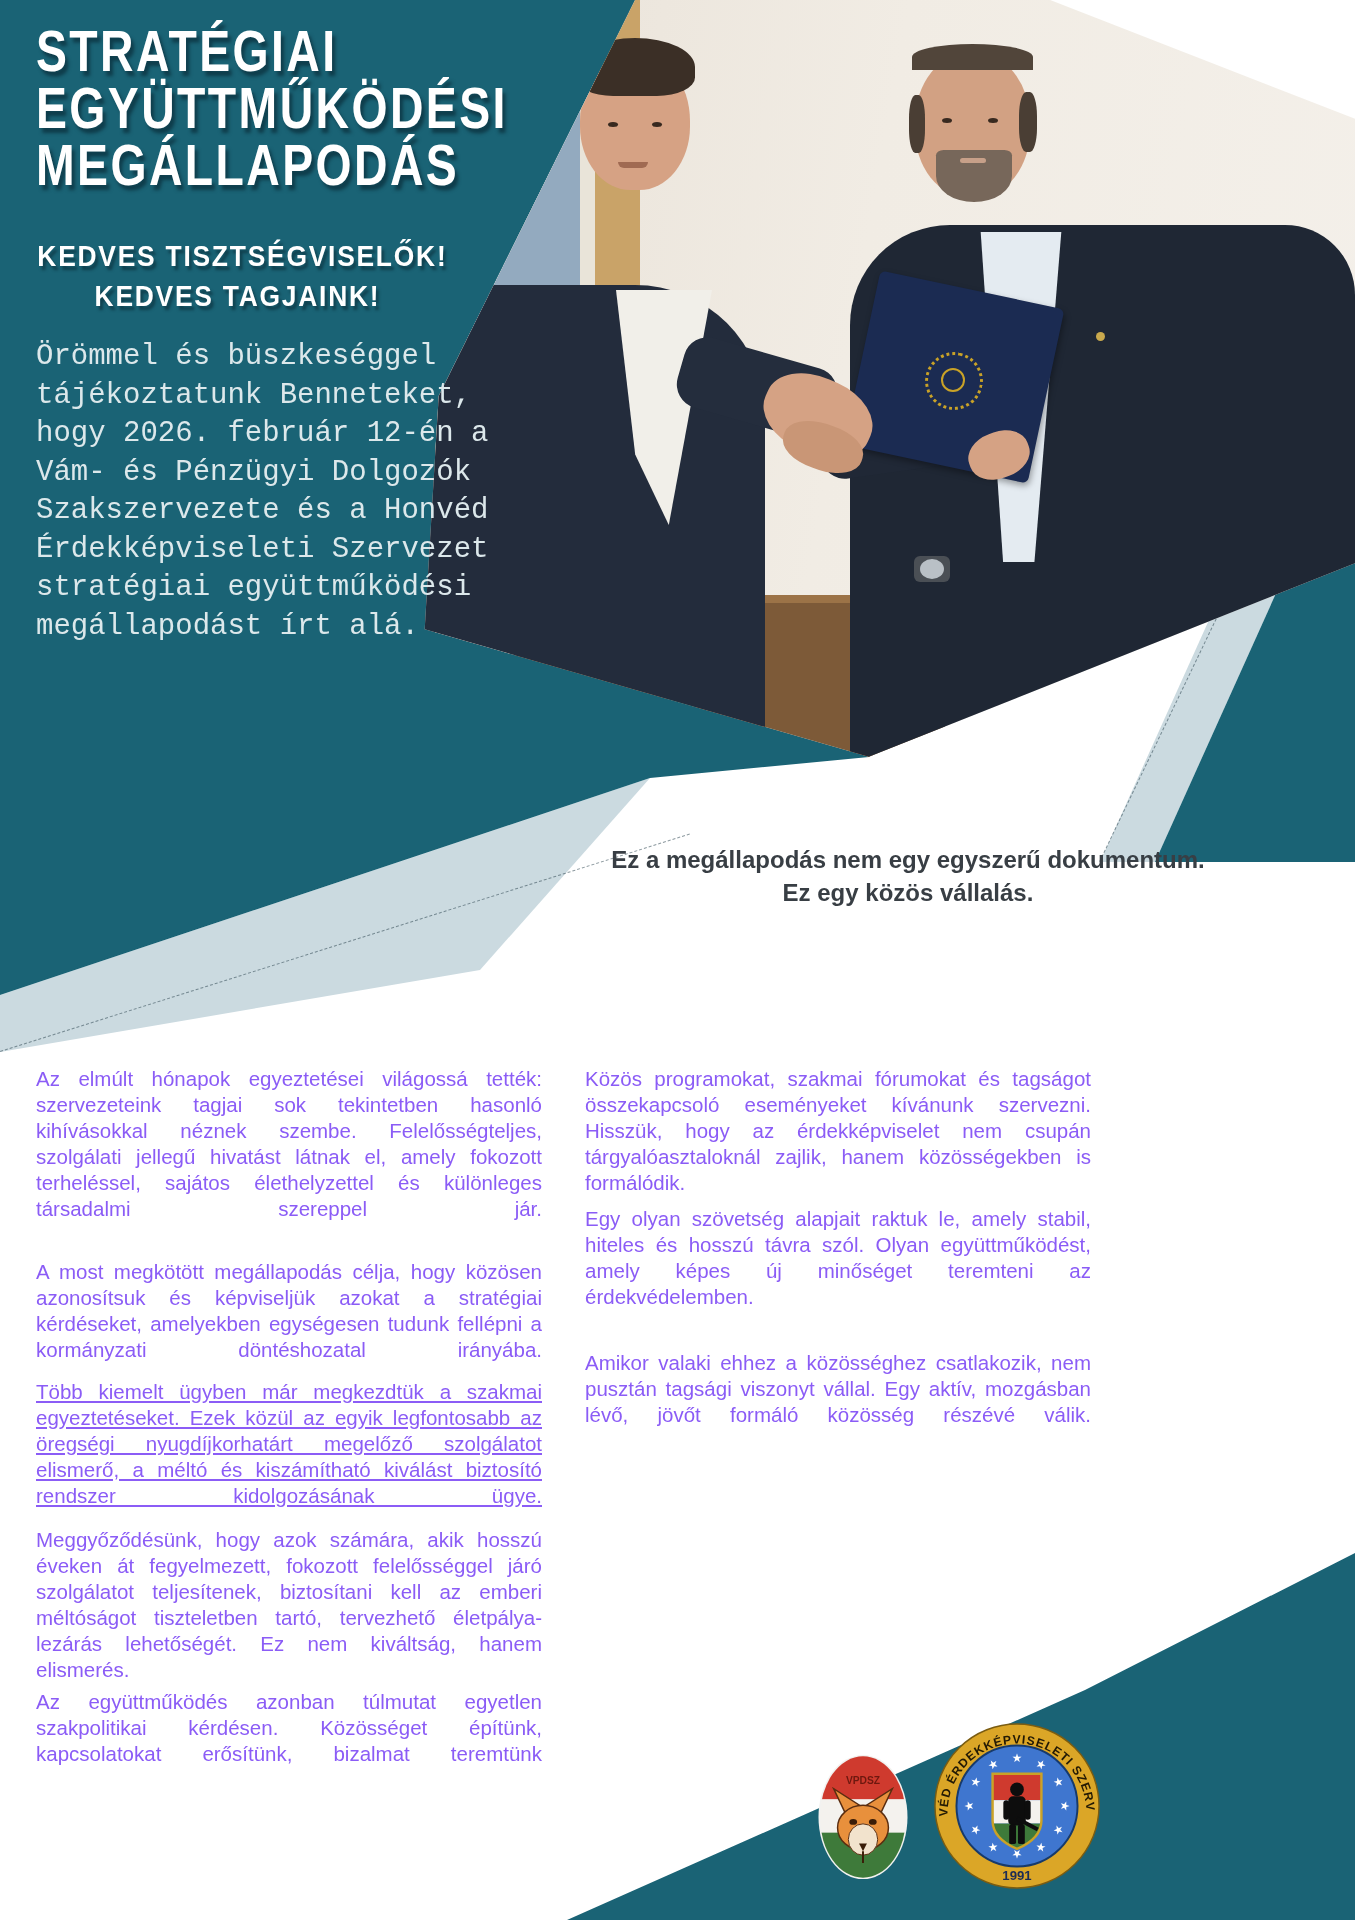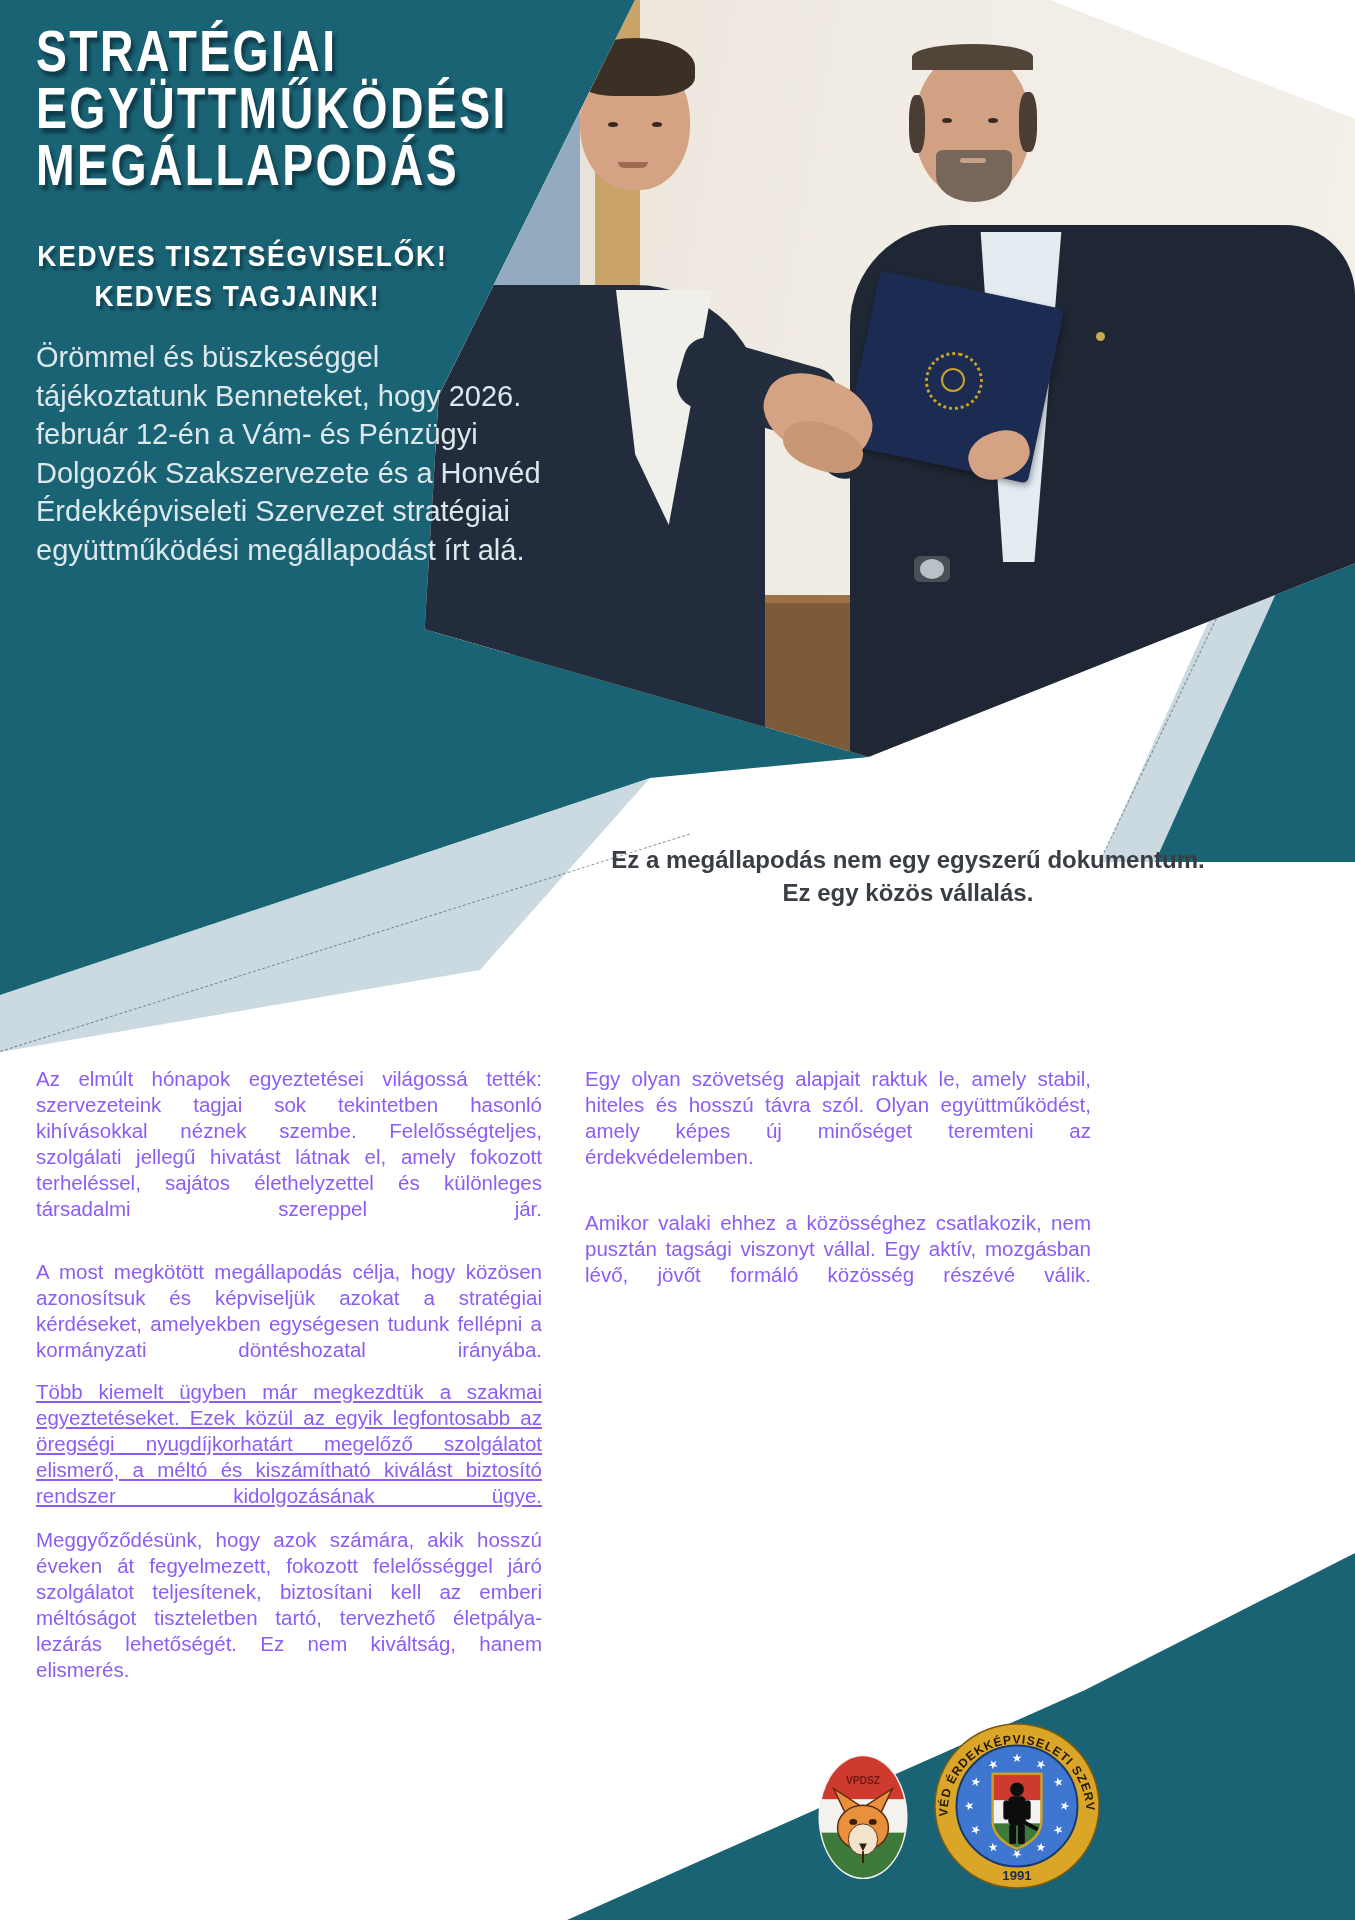--- a/index.html
+++ b/index.html
@@ -24,21 +24,21 @@
   
   .title{position:absolute;left:36px;top:22px;margin:0;color:#fff;font-size:58px;line-height:57px;
     font-weight:bold;letter-spacing:3px;transform:scaleX(.8);transform-origin:left top;
     text-shadow:4px 5px 4px rgba(5,30,40,.55);z-index:6;white-space:nowrap;}
   .title span{display:block;}
   .greeting{position:absolute;left:10px;top:236px;width:455px;text-align:center;color:#fff;
     font-size:30px;line-height:40px;font-weight:bold;letter-spacing:2px;
     transform:scaleX(.88);transform-origin:center top;
     text-shadow:3px 4px 3px rgba(5,30,40,.5);z-index:6;white-space:nowrap;}
   .intro{position:absolute;left:36px;top:338px;width:512px;margin:0;color:#dce8eb;
-    font-size:29px;line-height:38.5px;z-index:6;}
+    font-size:29px;line-height:38.5px;z-index:6;font-family:Liberation Mono, monospace;}
 
   
   .statements{position:absolute;left:578px;top:843px;width:660px;color:#383e44;
     font-size:24px;line-height:33px;font-weight:bold;z-index:6;text-align:center;}
 
   
   .col{position:absolute;top:1066px;width:506px;color:#8b5cf6;font-size:20.5px;line-height:26px;
     text-align:justify;text-align-last:justify;z-index:6;}
   .col p{margin:0;}
   .col-left{left:36px;}
@@ -170,22 +170,24 @@
   <div class="statements">
     <div>Ez a megállapodás nem egy egyszerű dokumentum.</div>
     <div>Ez egy közös vállalás.</div>
   </div>
 
   <div class="col col-left">
     <p class="p1">Az elmúlt hónapok egyeztetései világossá tették: szervezeteink tagjai sok tekintetben hasonló kihívásokkal néznek szembe. Felelősségteljes, szolgálati jellegű hivatást látnak el, amely fokozott terheléssel, sajátos élethelyzettel és különleges társadalmi szereppel jár.</p>
     <p class="p3">A most megkötött megállapodás célja, hogy közösen azonosítsuk és képviseljük azokat a stratégiai kérdéseket, amelyekben egységesen tudunk fellépni a kormányzati döntéshozatal irányába.</p>
     <p class="p4">Több kiemelt ügyben már megkezdtük a szakmai egyeztetéseket. Ezek közül az egyik legfontosabb az öregségi nyugdíjkorhatárt megelőző szolgálatot elismerő, a méltó és kiszámítható kiválást biztosító rendszer kidolgozásának ügye.</p>
     <p class="p5">Meggyőződésünk, hogy azok számára, akik hosszú éveken át fegyelmezett, fokozott felelősséggel járó szolgálatot teljesítenek, biztosítani kell az emberi méltóságot tiszteletben tartó, tervezhető életpálya-lezárás lehetőségét. Ez nem kiváltság, hanem elismerés.</p>
+    <p class="p6">Az együttműködés azonban túlmutat egyetlen szakpolitikai kérdésen. Közösséget építünk, kapcsolatokat erősítünk, bizalmat teremtünk</p>
   </div>
   <div class="col col-right">
+    <p class="p1">Közös programokat, szakmai fórumokat és tagságot összekapcsoló eseményeket kívánunk szervezni. Hisszük, hogy az érdekképviselet nem csupán tárgyalóasztaloknál zajlik, hanem közösségekben is formálódik.</p>
     <p class="p2">Egy olyan szövetség alapjait raktuk le, amely stabil, hiteles és hosszú távra szól. Olyan együttműködést, amely képes új minőséget teremteni az érdekvédelemben.</p>
     <p class="p4">Amikor valaki ehhez a közösséghez csatlakozik, nem pusztán tagsági viszonyt vállal. Egy aktív, mozgásban lévő, jövőt formáló közösség részévé válik.</p>
   </div>
 
   <svg class="logo-vpdsz" viewBox="0 0 92 130">
     <defs>
         <clipPath id="ovalClip">
           <ellipse cx="46" cy="65" rx="44" ry="62"></ellipse>
         </clipPath>
       </defs>

